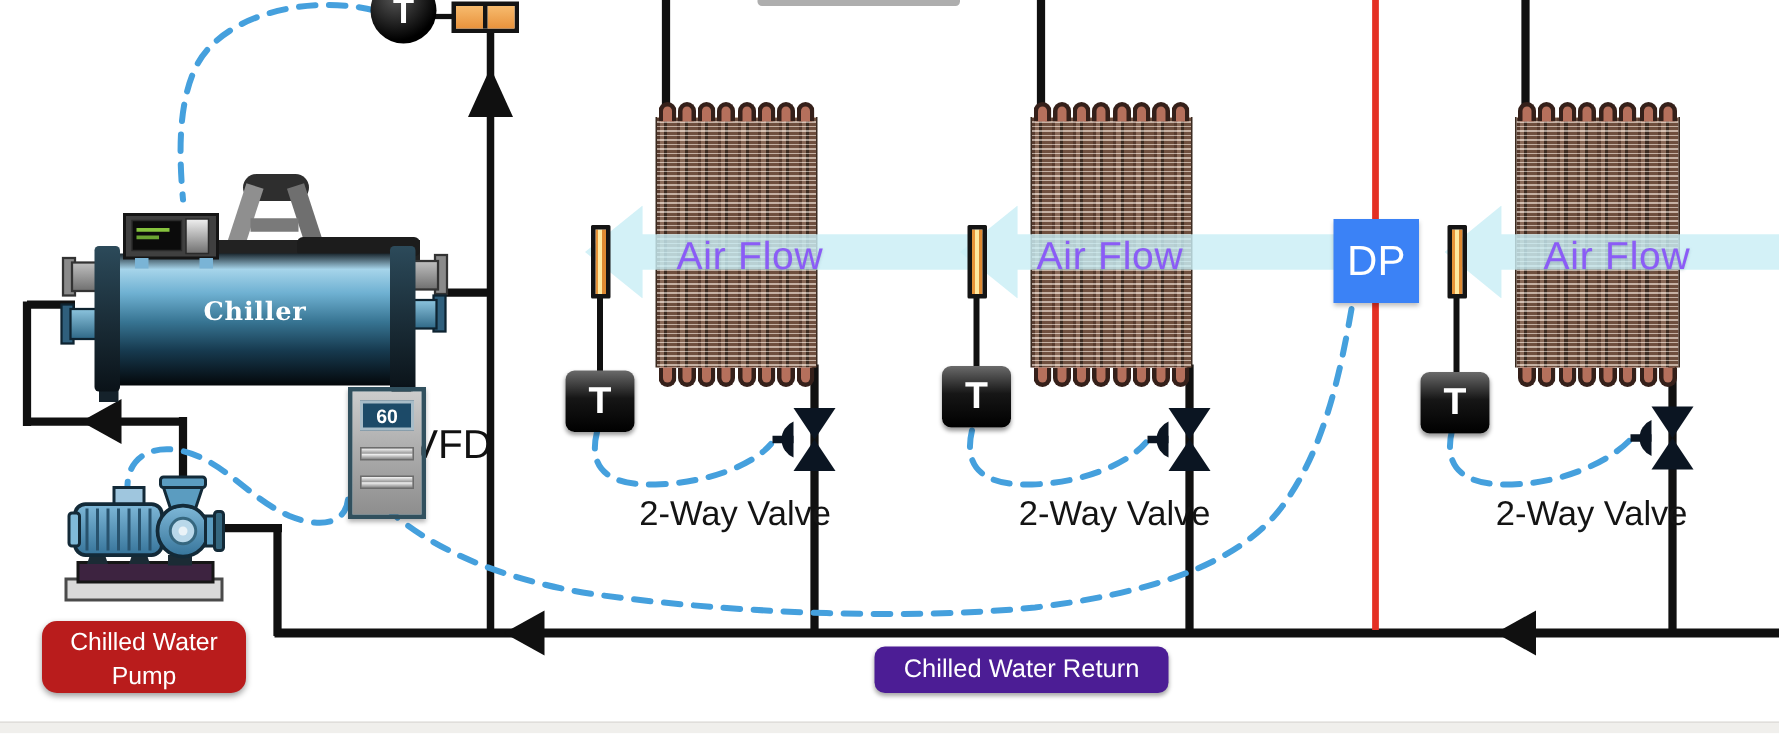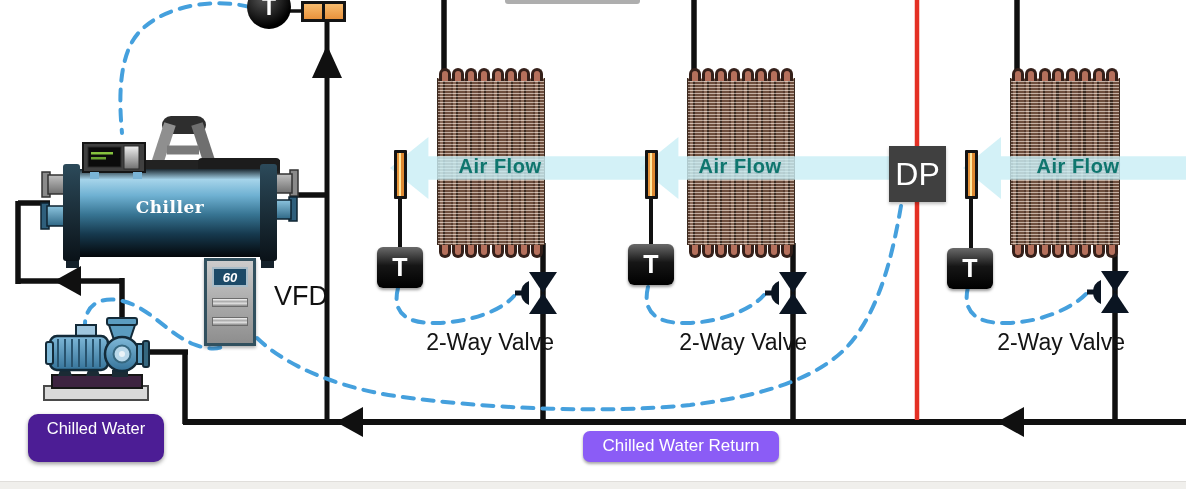--- a/index.html
+++ b/index.html
@@ -18,65 +18,65 @@
   .loops{position:absolute;left:1px;right:1px;display:flex;justify-content:space-between;}
   .loops.top{top:-10px;}
   .loops.bot{bottom:-13px;}
   .loop{width:12px;height:13px;background:#b5705c;border:3px solid #35201a;}
   .loops.top .loop{border-bottom:none;border-radius:7px 7px 0 0;}
   .loops.bot .loop{border-top:none;border-radius:0 0 7px 7px;}
 
   
   .airflow{position:absolute;top:137px;height:62px;z-index:3;background:rgba(201,238,245,.82);
     clip-path:polygon(0 50%,15% 0,15% 31%,100% 31%,100% 69%,15% 69%,15% 100%);}
-  .airlabel{position:absolute;top:155px;width:140px;z-index:4;color:#0f766e;font-size:20px;
-    font-weight:700;text-align:center;letter-spacing:.5px;
+  .airlabel{position:absolute;top:155px;width:140px;z-index:4;color:#8b5cf6;font-size:26px;
+    font-weight:400;text-align:center;letter-spacing:.5px;
     text-shadow:0 1px 2px rgba(120,160,170,.45);}
 
   
   .probe{position:absolute;top:150px;width:13px;height:49px;z-index:5;border:3px solid #141414;
     background:linear-gradient(90deg,#e8953a 0 28%,#ffe9a0 28% 62%,#df8a32 62%);border-radius:1px;}
   .tbox{position:absolute;width:46px;height:41px;z-index:5;border-radius:6px;
     background:linear-gradient(180deg,#6a6a6a 0,#161616 45%,#000 100%);
     box-shadow:0 2px 3px rgba(0,0,0,.4);color:#fff;font-size:25px;font-weight:700;
     display:flex;align-items:center;justify-content:center;}
   .valvelabel{position:absolute;top:329px;width:170px;z-index:4;color:#141414;font-size:23px;
     font-weight:500;text-align:right;}
 
-  .dpbox{position:absolute;left:889px;top:146px;width:57px;height:56px;z-index:5;background:#404040;
-    color:#fff;font-size:32px;font-weight:500;display:flex;align-items:center;justify-content:center;
+  .dpbox{position:absolute;left:889px;top:146px;width:57px;height:56px;z-index:5;background:#3b82f6;
+    color:#fff;font-size:28px;font-weight:500;display:flex;align-items:center;justify-content:center;
     box-shadow:0 2px 3px rgba(0,0,0,.25);}
 
   
   .tcircle{position:absolute;left:247px;top:-15px;width:44px;height:44px;border-radius:50%;z-index:5;
     background:radial-gradient(circle at 38% 30%,#555 0,#000 70%);color:#fff;font-size:23px;font-weight:700;
     display:flex;align-items:center;justify-content:center;}
   .well{position:absolute;left:301px;top:1px;width:45px;height:21px;z-index:5;border:3px solid #141414;
     display:flex;}
   .well span{flex:1;background:linear-gradient(180deg,#f7bb6e,#e8923c);}
   .well span + span{border-left:3px solid #141414;}
   .top-remnant{position:absolute;left:505px;top:0;width:135px;height:4px;z-index:5;background:#aeaeae;
     border-radius:0 0 3px 3px;}
 
   
-  .vfd{position:absolute;left:204px;top:258px;width:52px;height:88px;z-index:5;border:3px solid #31505e;
-    background:linear-gradient(180deg,#cccccc 0,#a8a8a8 55%,#8e8e8e 100%);box-shadow:0 2px 3px rgba(0,0,0,.3);font-style:italic;}
+  .vfd{position:absolute;left:232px;top:258px;width:52px;height:88px;z-index:5;border:3px solid #31505e;
+    background:linear-gradient(180deg,#cccccc 0,#a8a8a8 55%,#8e8e8e 100%);box-shadow:0 2px 3px rgba(0,0,0,.3);}
   .vfd .disp{position:absolute;left:5px;top:6px;width:36px;height:20px;background:#1c4a68;
     border:2px solid #a7bcc8;color:#fff;font-size:13px;font-weight:600;display:flex;align-items:center;
     justify-content:center;}
   .vfd .stripe{position:absolute;left:5px;width:36px;height:9px;
     background:linear-gradient(180deg,#f5f5f5 0,#9c9c9c 45%,#f0f0f0 55%,#888 100%);
     border:1px solid #6c6c6c;}
   .vfdlabel{position:absolute;left:274px;top:281px;z-index:4;color:#111;font-size:27px;font-weight:500;}
 
   
-  .pumplabel{position:absolute;left:28px;top:414px;width:136px;height:48px;z-index:6;background:#4c1d95;
+  .pumplabel{position:absolute;left:28px;top:414px;width:136px;height:48px;z-index:6;background:#b91c1c;
     border-radius:10px;color:#fff;font-size:16.5px;font-weight:500;text-align:center;line-height:1.4;
     padding-top:3px;box-shadow:0 2px 4px rgba(0,0,0,.4);}
-  .returnlabel{position:absolute;left:583px;top:431px;width:196px;height:31px;z-index:6;background:#8b5cf6;
+  .returnlabel{position:absolute;left:583px;top:431px;width:196px;height:31px;z-index:6;background:#4c1d95;
     border-radius:7px;color:#fff;font-size:17px;font-weight:500;text-align:center;line-height:30px;
     box-shadow:0 2px 3px rgba(0,0,0,.35);}
   .bottom-strip{position:absolute;left:0;top:481px;width:1186px;height:8px;z-index:0;background:#f0efec;
     border-top:1px solid #e0dedb;}
 
   .equip{position:absolute;z-index:2;}
 </style>
 </head>
 <body>
 
@@ -360,17 +360,18 @@
 
   <div class="vfd">
     <div class="disp">60</div>
     <div class="stripe" style="top:37px;"></div>
     <div class="stripe" style="top:56px;"></div>
   </div>
   <div class="vfdlabel">VFD</div>
 
   <div class="pumplabel">
     <div>Chilled Water</div>
+    <div>Pump</div>
   </div>
   <div class="returnlabel">Chilled Water Return</div>
 
   <div class="bottom-strip"></div>
 </div>
 
 </body></html>

